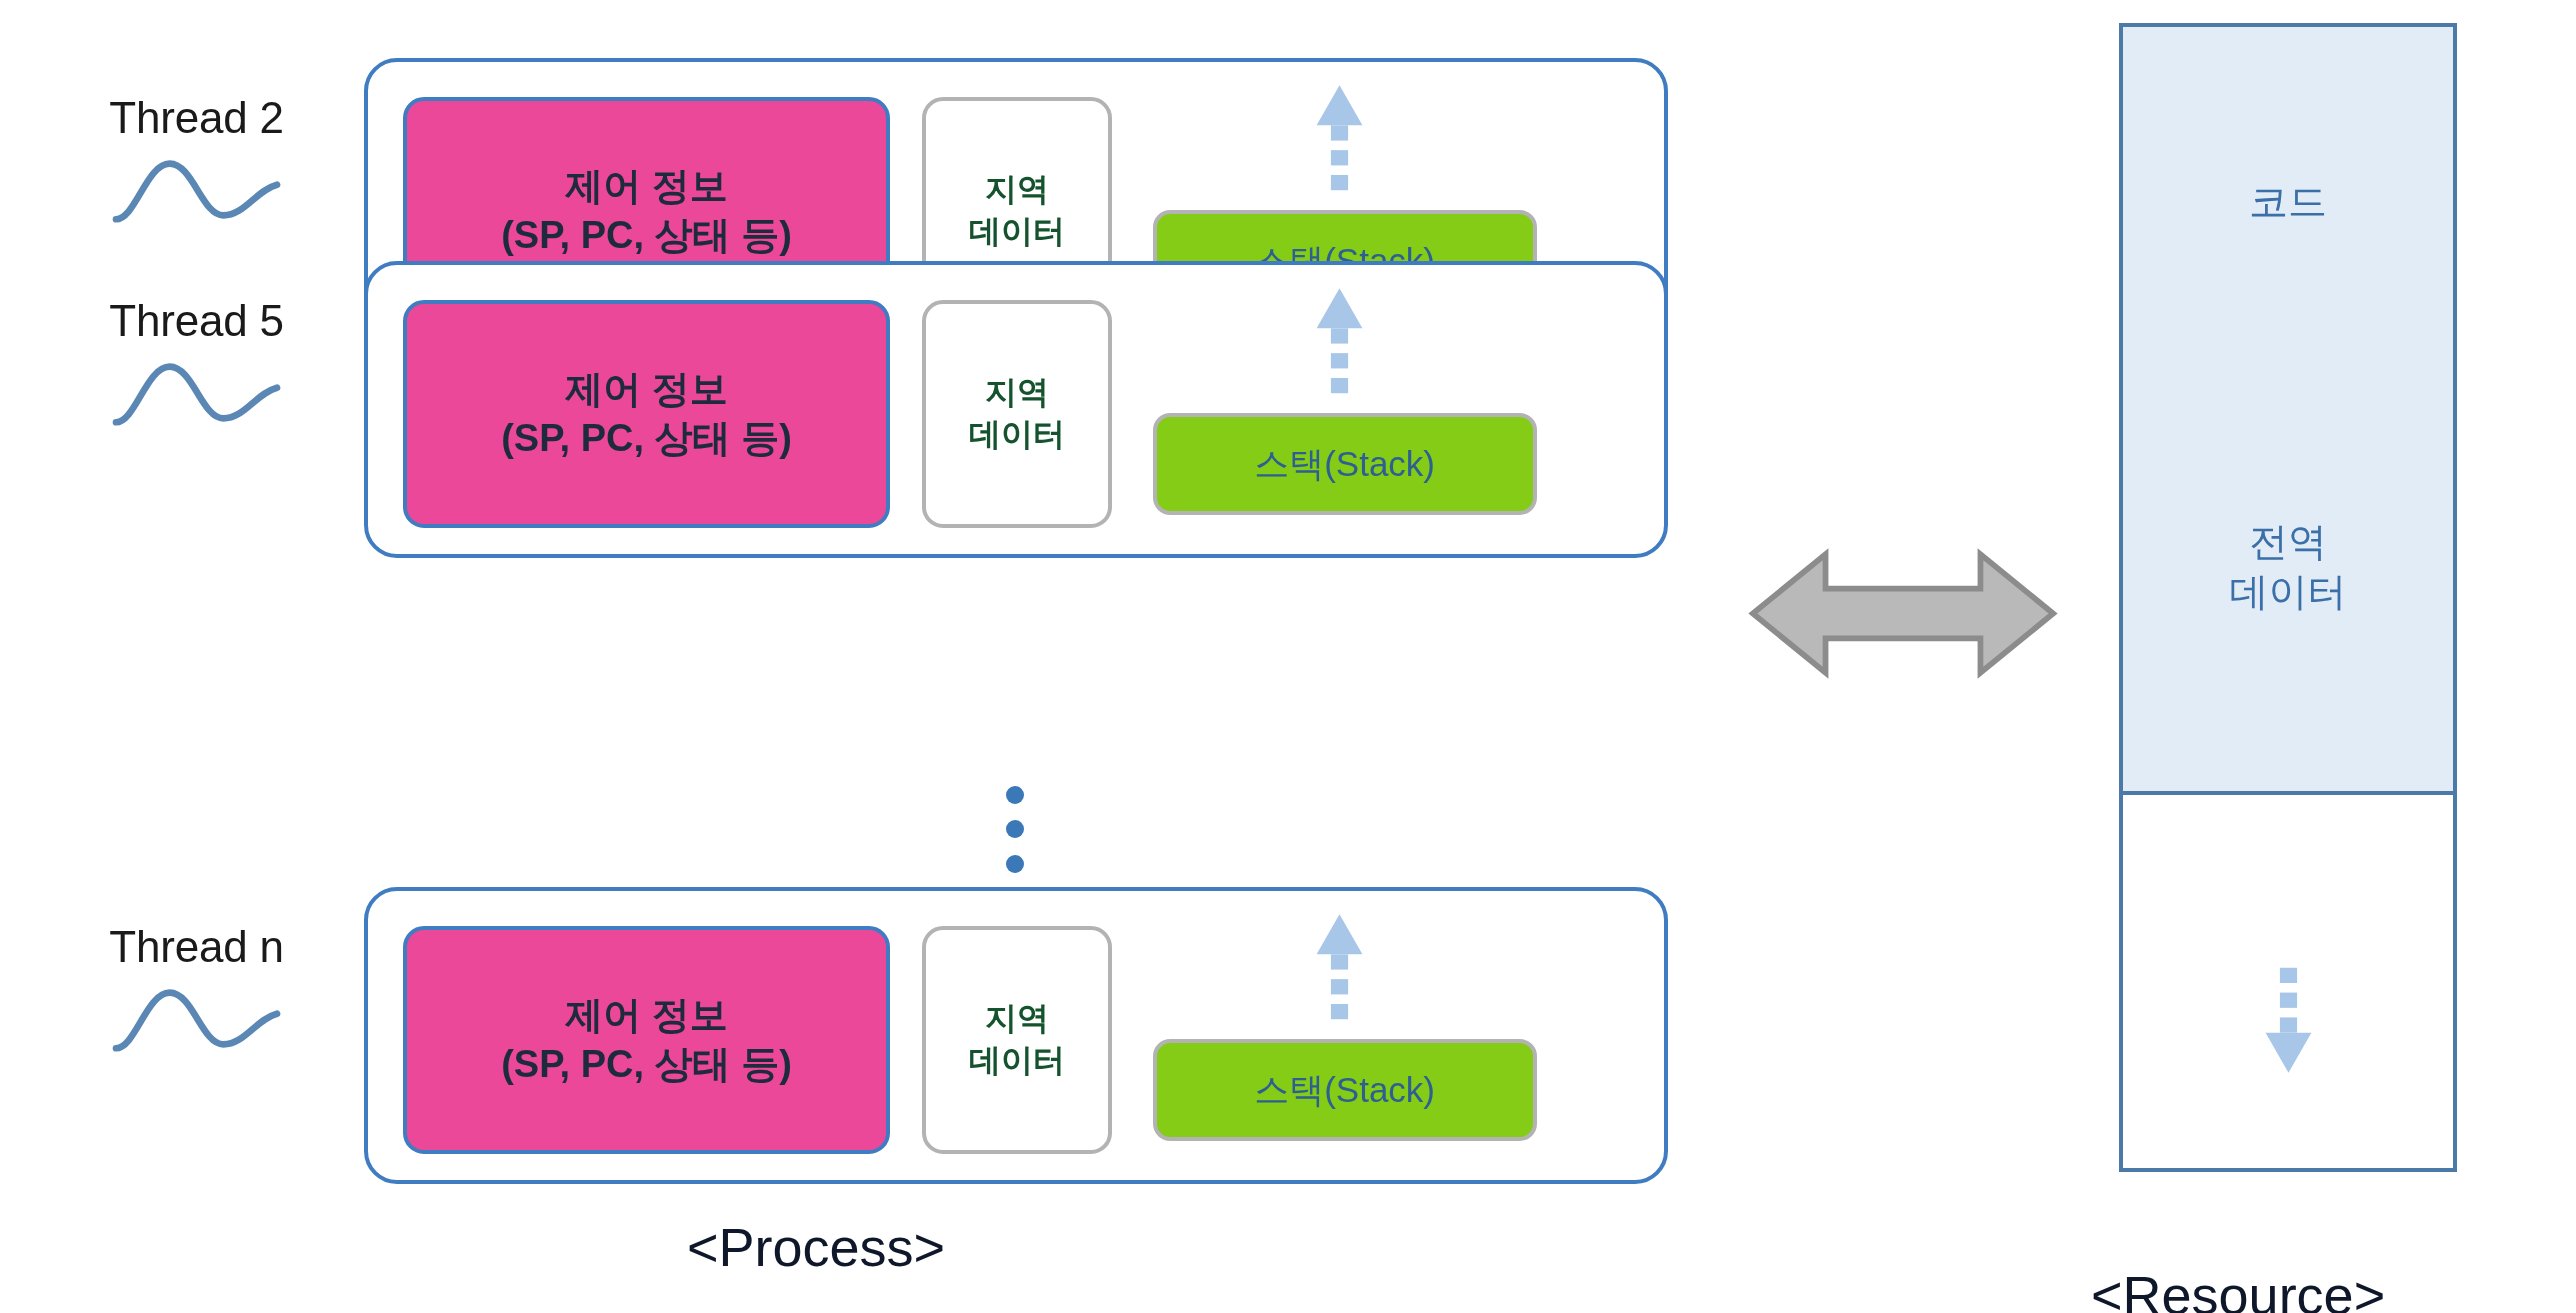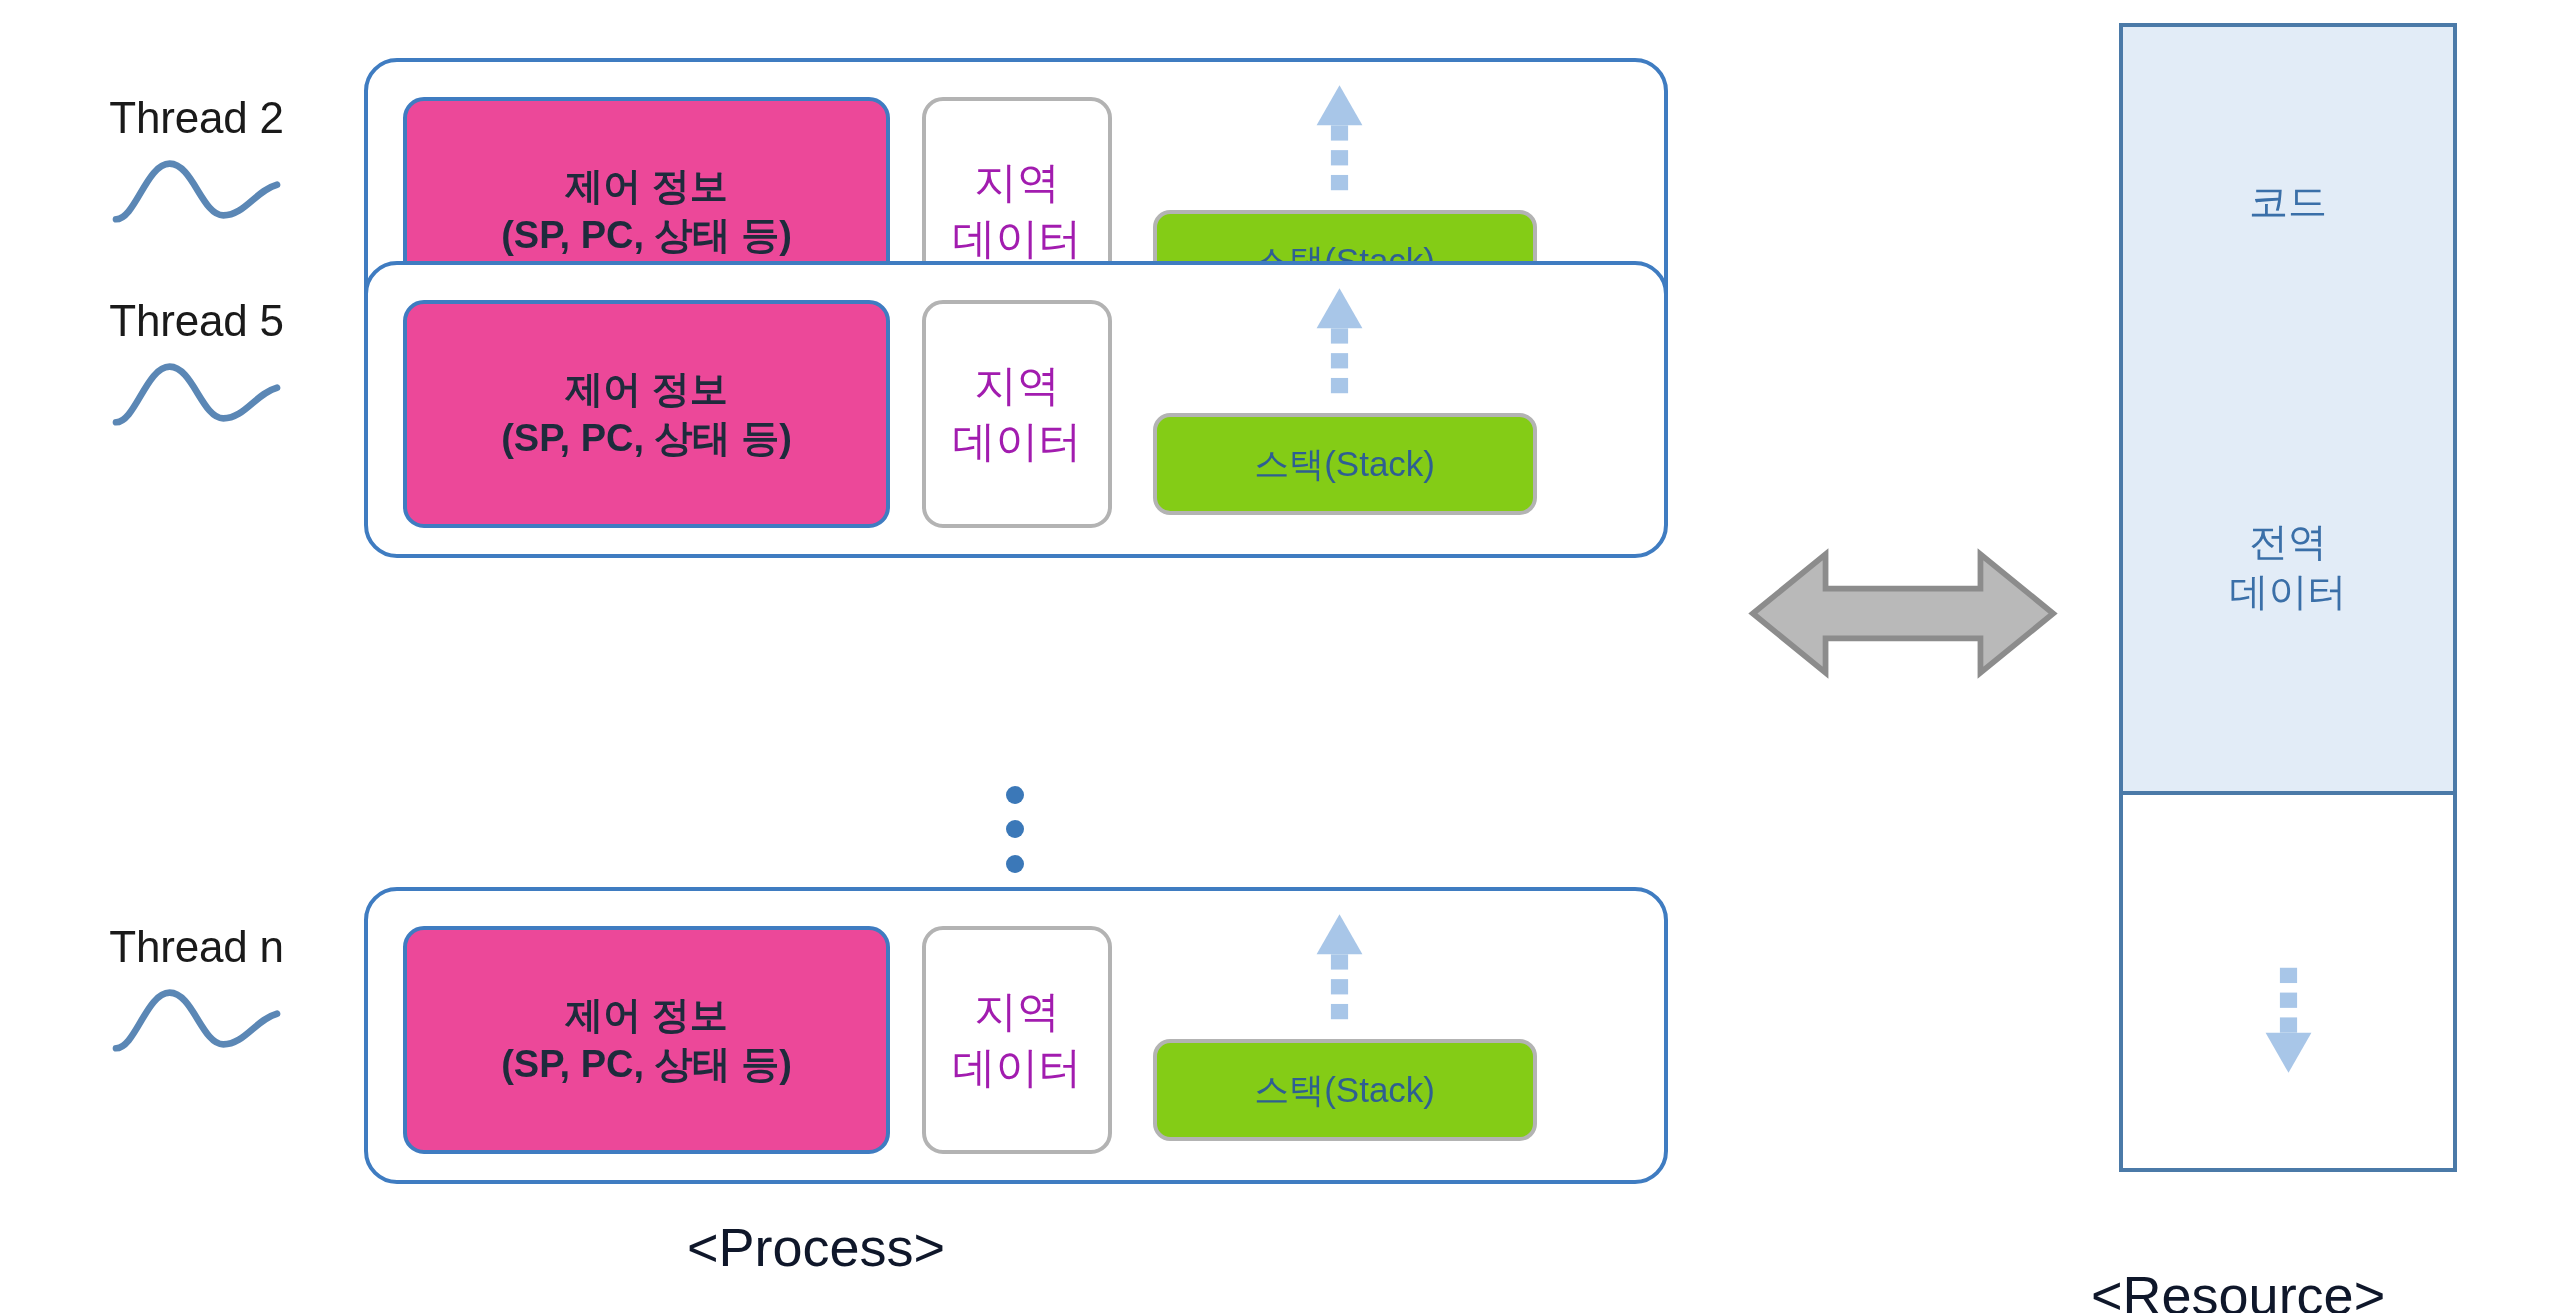--- a/index.html
+++ b/index.html
@@ -98,23 +98,23 @@
     background: #ffffff;
     border: 4.8px solid #b3b3b3;
     border-radius: 21px;
     box-sizing: border-box;
     display: flex;
     align-items: center;
     justify-content: center;
     text-align: center;
   }
   .local-text {
-    font-size: 43px;
-    font-weight: normal;
-    color: #a21caf;
+    font-size: 32px;
+    font-weight: bold;
+    color: #14532d;
     line-height: 1.3;
     white-space: pre-line;
   }
 
   
   .stack-zone {
     position: absolute;
     left: 775px;
     top: 19px;
     width: 403px;

